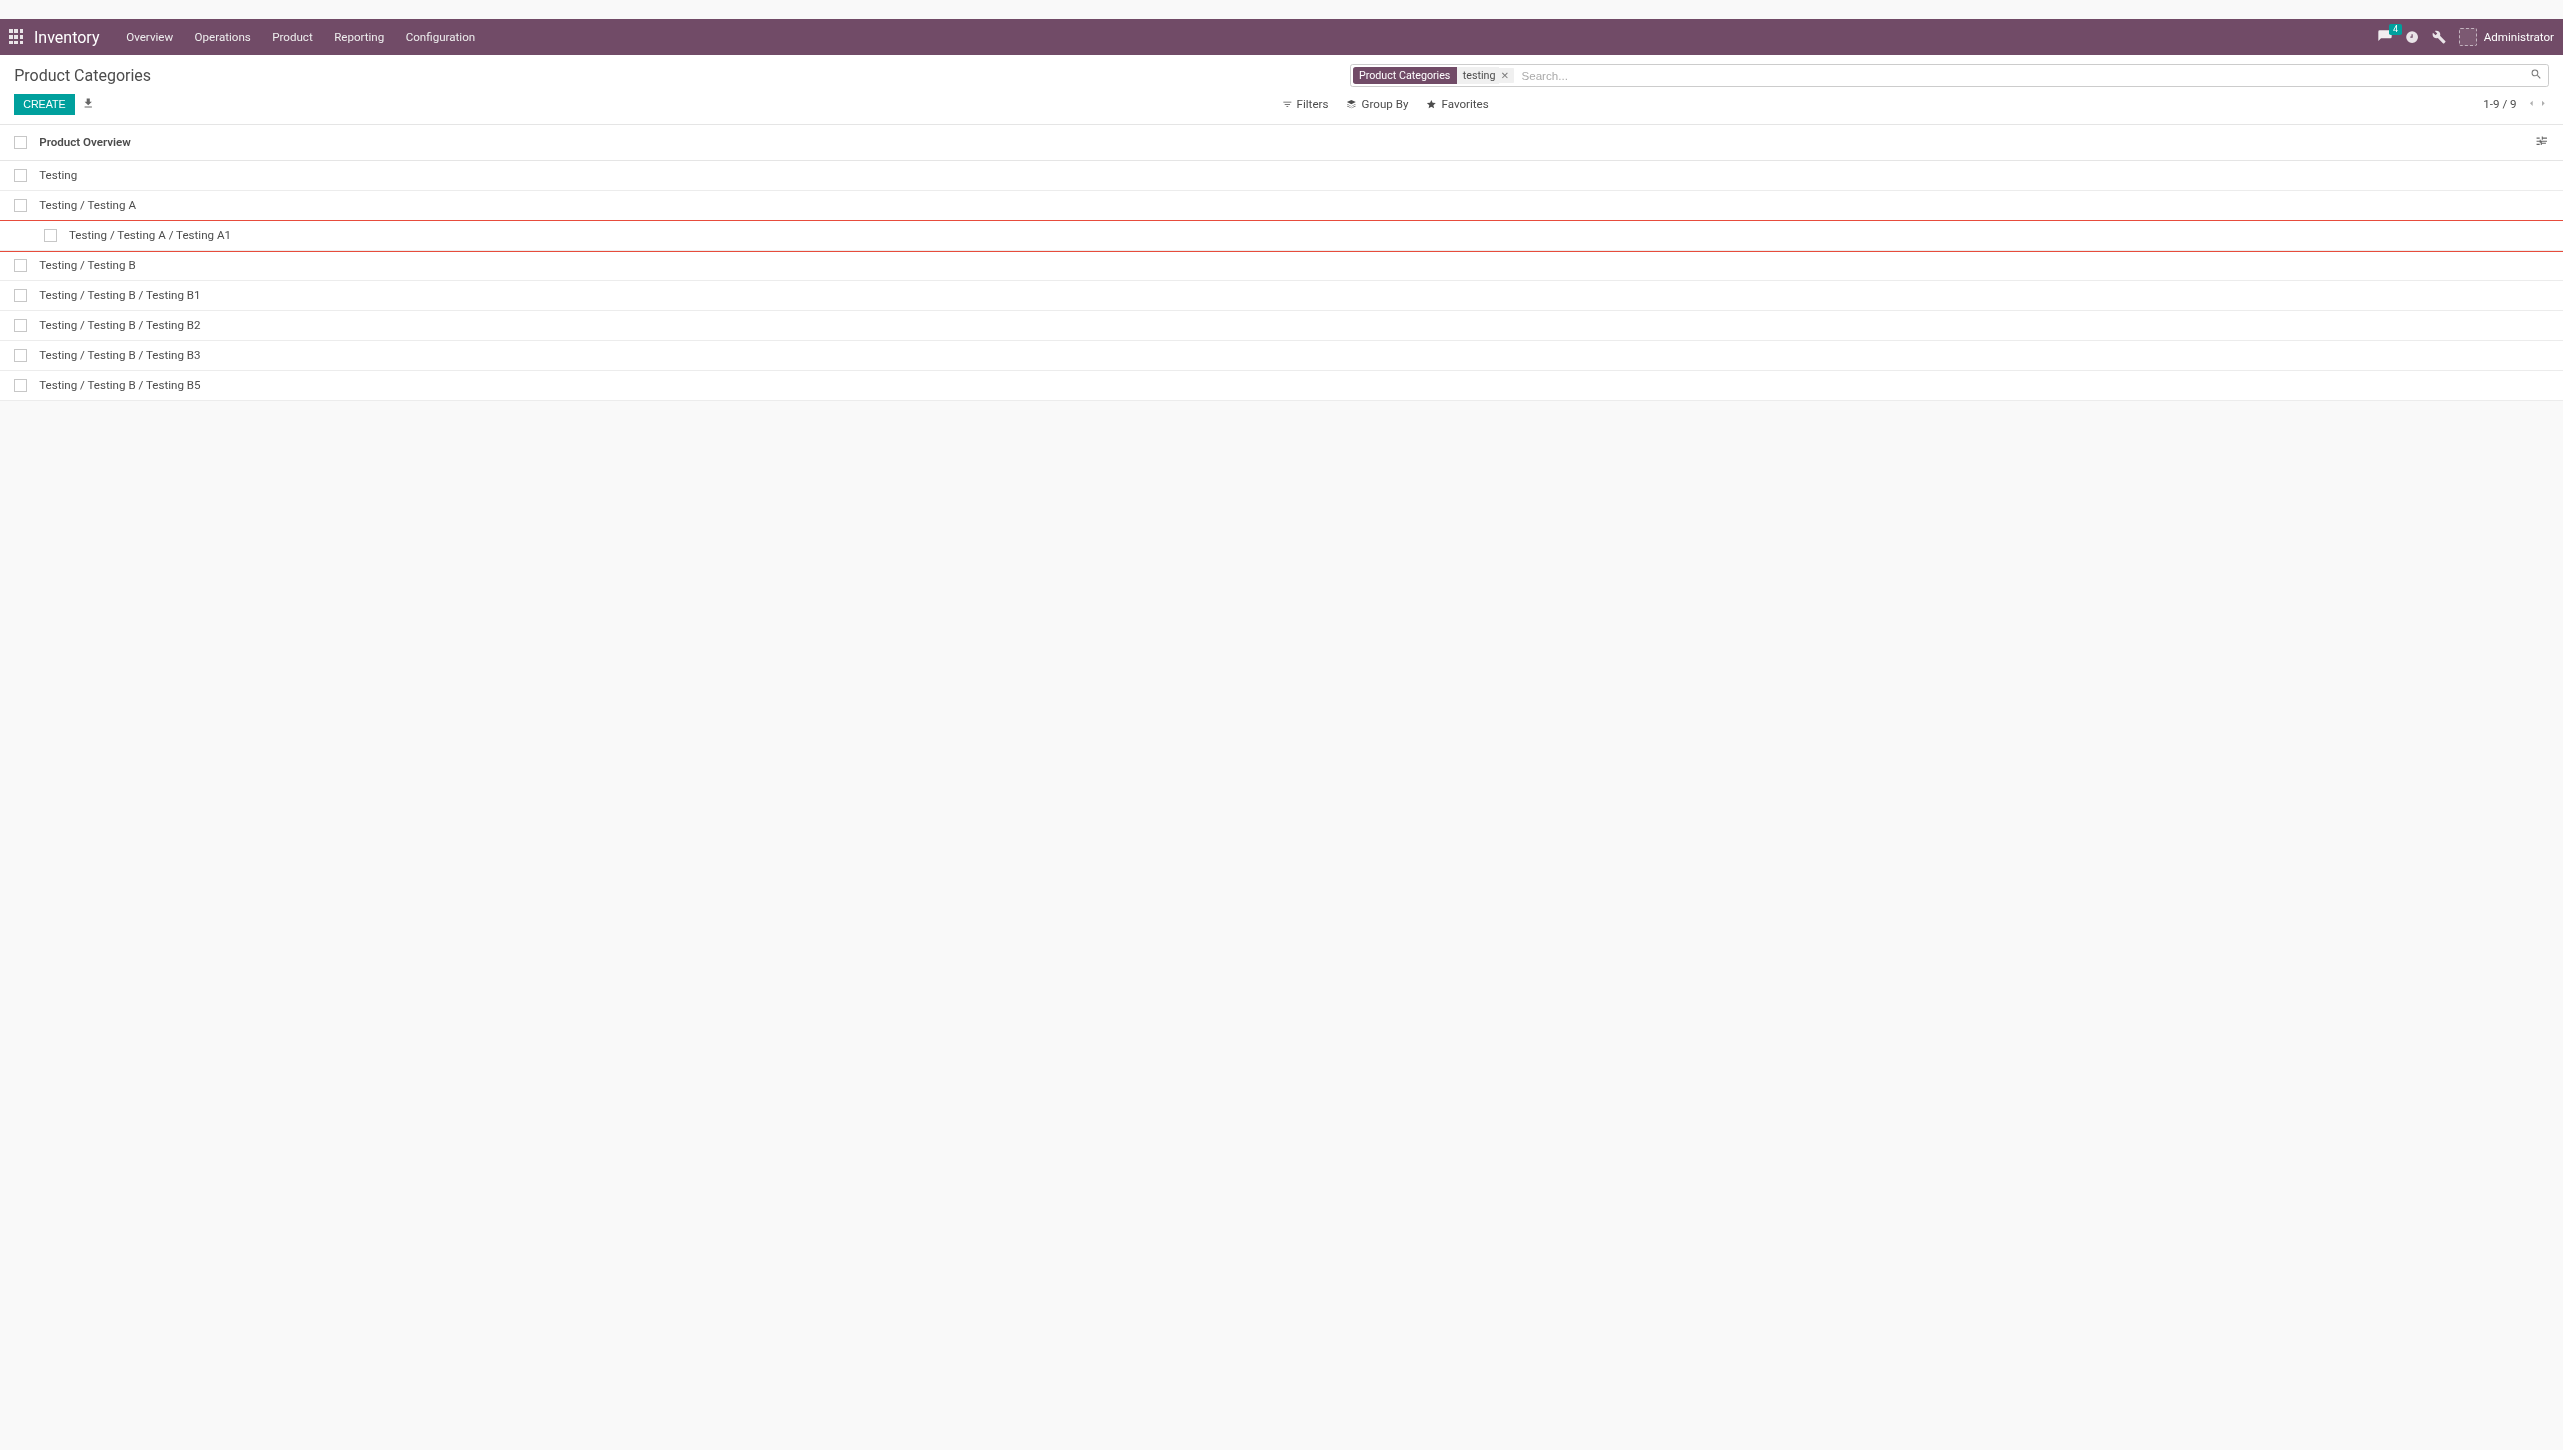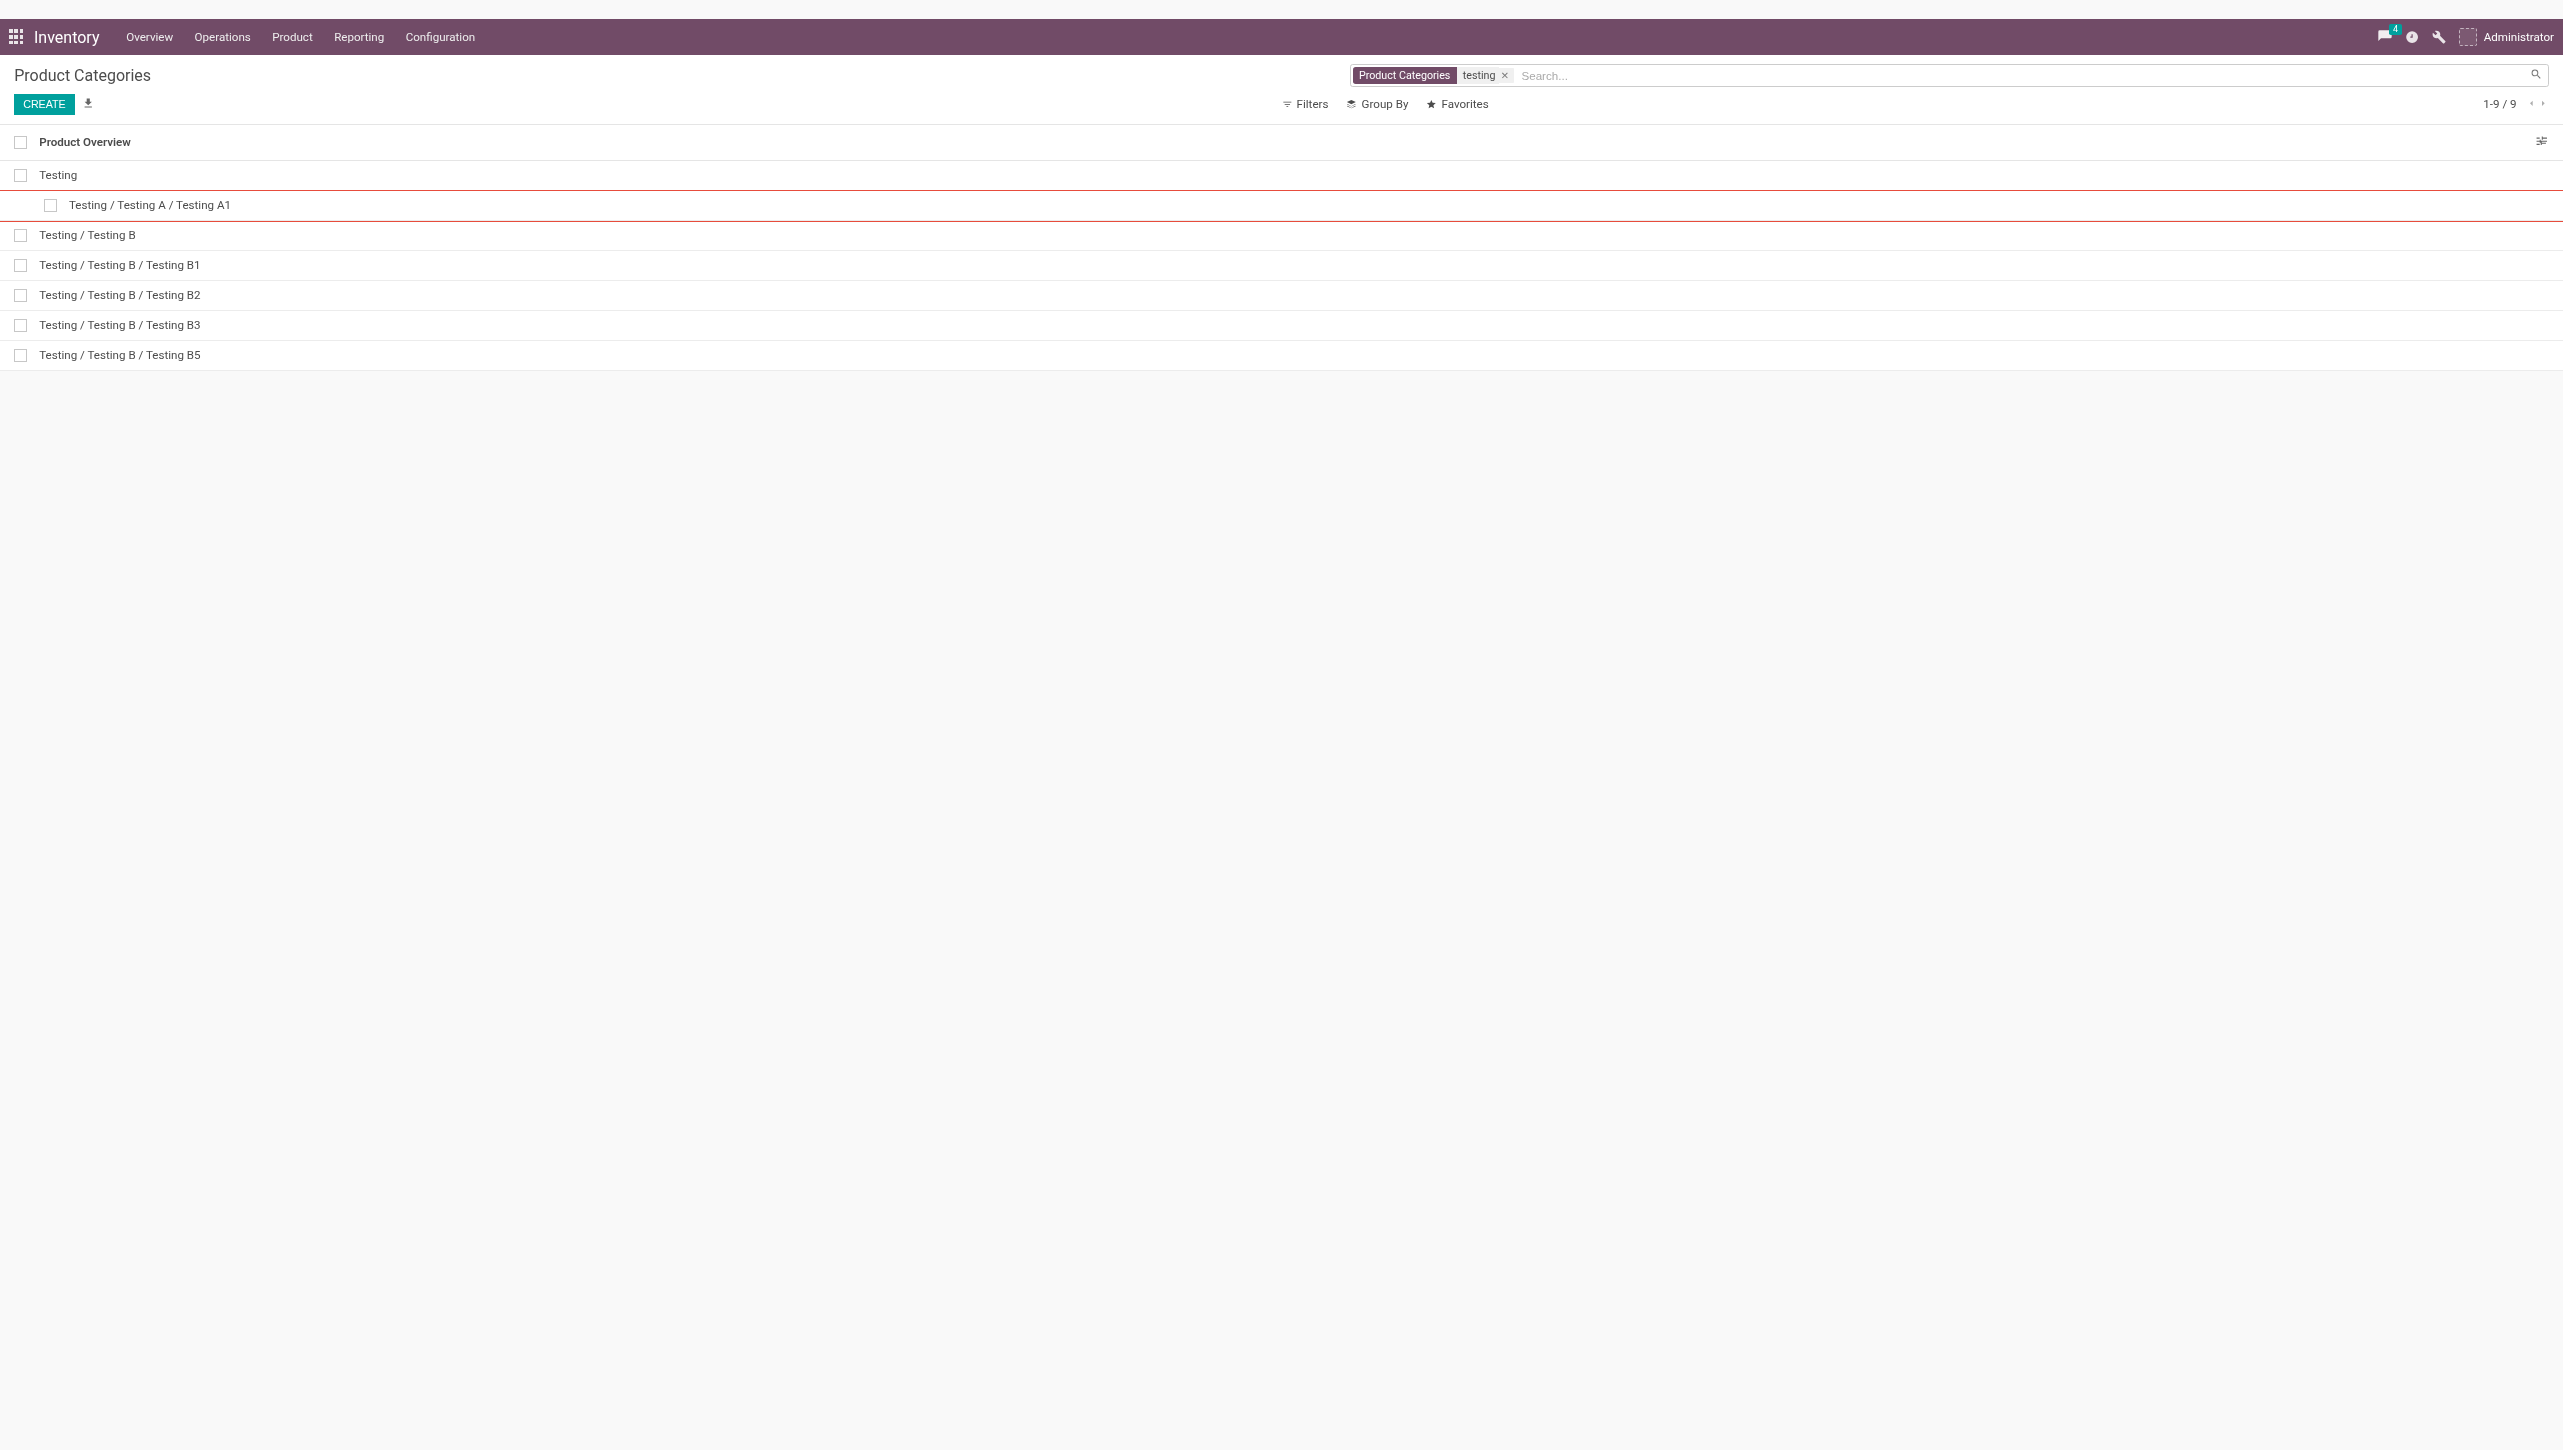--- a/index.html
+++ b/index.html
@@ -206,20 +206,24 @@
           <path d="M7 10h10v4H7zM3 5h4v4H3zM3 15h4v4H3zM17 5h4v4h-4zM17 15h4v4h-4z" opacity="0"></path>
           <path d="M3 17v2h6v-2H3zm6-10V5H3v2h6zm4 12v-2h8v-2h-8v-2h-2v6h2zm-4-6v-2H3v2h6zm14 0v-2H11V9h-2v6h2v-2h10zm-8-6h8V5h-8V3h-2v6h2V7z"></path>
         </svg>
     </div>
   </div>
   <div id="list-body">
       <div class="list-row">
         <div class="row-checkbox"></div>
         <div class="row-label">Testing</div>
       </div>
+      <div class="list-row">
+        <div class="row-checkbox"></div>
+        <div class="row-label">Testing / Testing A</div>
+      </div>
       <div class="list-row highlighted">
         <div class="row-checkbox"></div>
         <div class="row-label">Testing / Testing A / Testing A1</div>
       </div>
       <div class="list-row">
         <div class="row-checkbox"></div>
         <div class="row-label">Testing / Testing B</div>
       </div>
       <div class="list-row">
         <div class="row-checkbox"></div>

